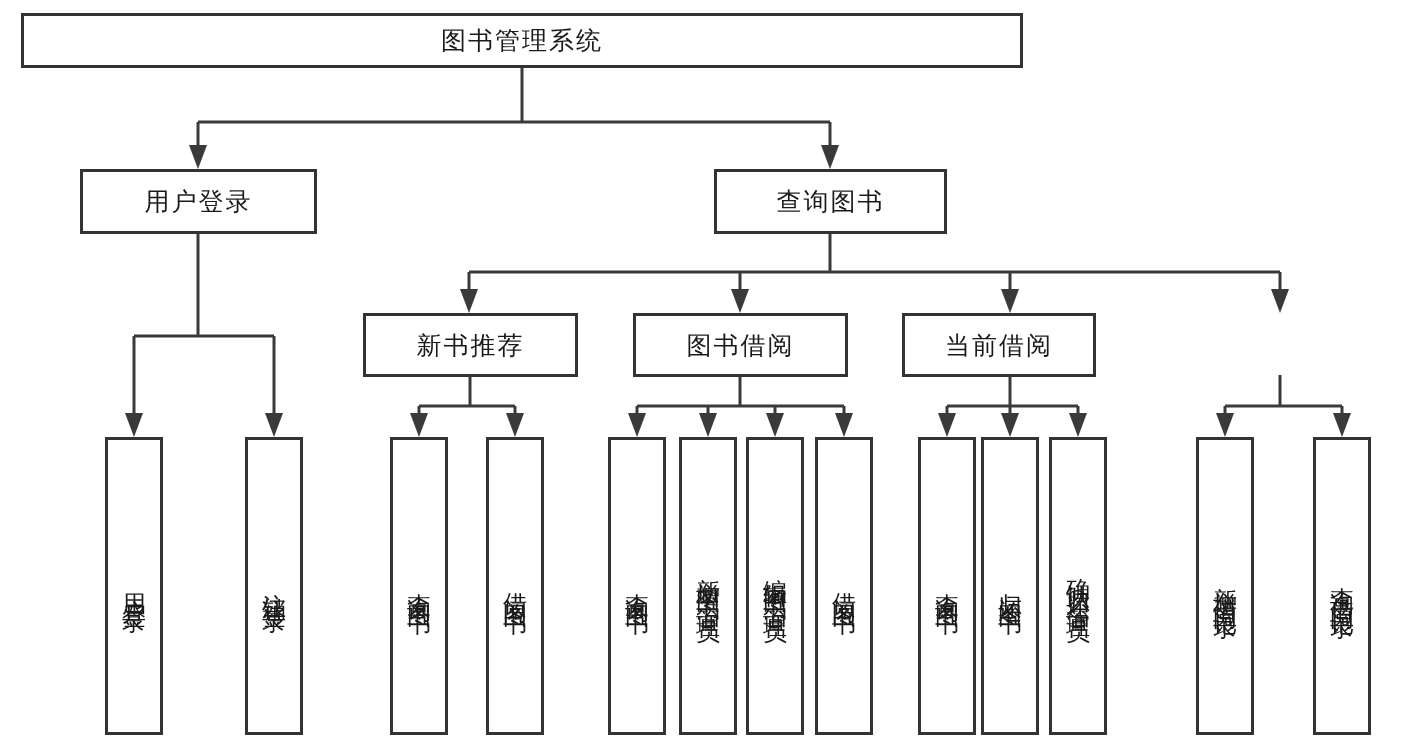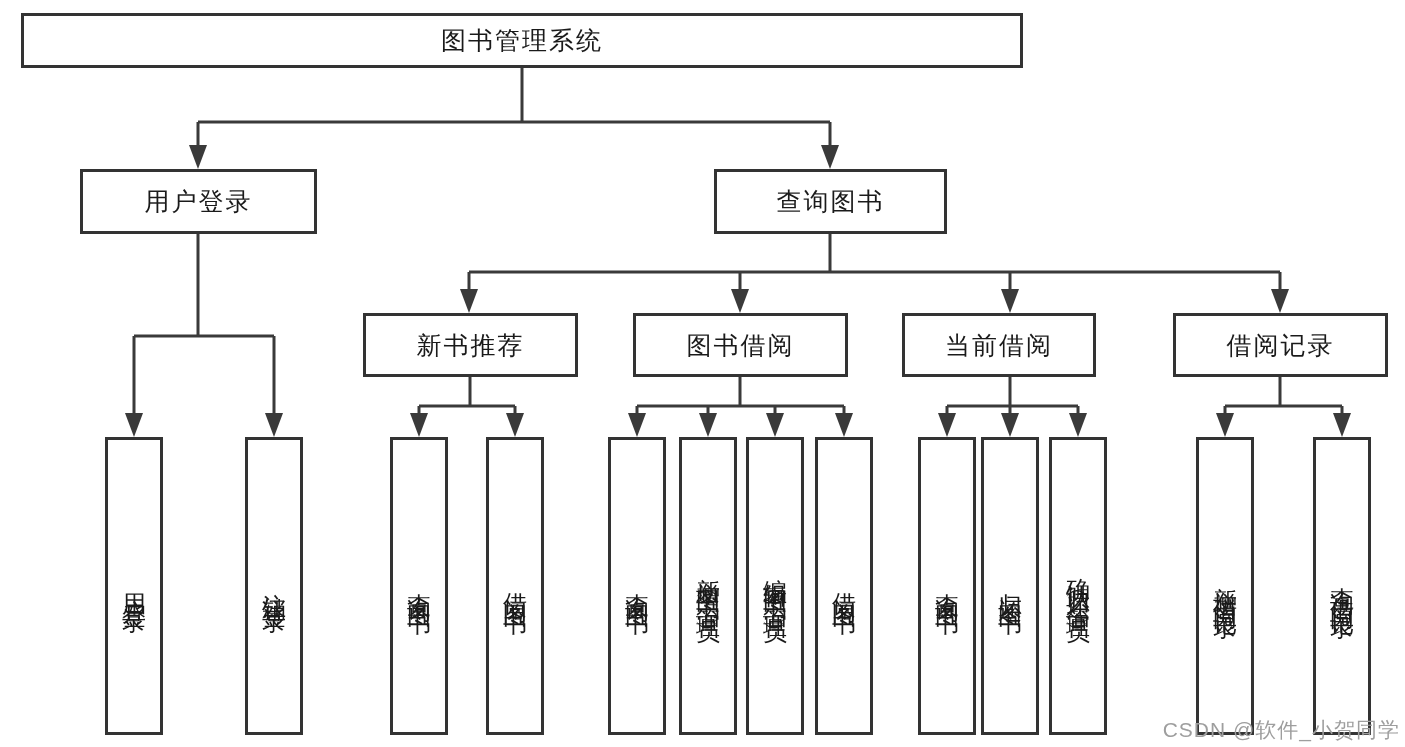--- a/index.html
+++ b/index.html
@@ -101,35 +101,33 @@
   </svg>
 
   <div class="box" style="left:21px; top:13px; width:1002px; height:55px;">图书管理系统</div>
 
   <div class="box" style="left:80px; top:169px; width:237px; height:65px;">用户登录</div>
   <div class="box" style="left:714px; top:169px; width:233px; height:65px;">查询图书</div>
 
   <div class="box" style="left:633px; top:313px; width:215px; height:64px;">图书借阅</div>
   <div class="box" style="left:363px; top:313px; width:215px; height:64px;">新书推荐</div>
   <div class="box" style="left:902px; top:313px; width:194px; height:64px;">当前借阅</div>
-  <div class="box" style="left:1173px; top:313px; width:215px; height:64px;">借阅记录</div>
 
   <div class="box leaf" style="left:105px; top:437px; width:58px; height:298px;">用户登录</div>
   <div class="box leaf" style="left:245px; top:437px; width:58px; height:298px;">注销登录</div>
 
   <div class="box leaf" style="left:390px; top:437px; width:58px; height:298px;">查询图书</div>
   <div class="box leaf" style="left:486px; top:437px; width:58px; height:298px;">借阅图书</div>
 
   <div class="box leaf" style="left:608px; top:437px; width:58px; height:298px;">查询图书</div>
   <div class="box leaf" style="left:679px; top:437px; width:58px; height:298px;">新增图书（管理员）</div>
   <div class="box leaf" style="left:746px; top:437px; width:58px; height:298px;">编辑图书（管理员）</div>
   <div class="box leaf" style="left:815px; top:437px; width:58px; height:298px;">借阅图书</div>
 
   <div class="box leaf" style="left:918px; top:437px; width:58px; height:298px;">查询图书</div>
   <div class="box leaf" style="left:981px; top:437px; width:58px; height:298px;">归还图书</div>
   <div class="box leaf" style="left:1049px; top:437px; width:58px; height:298px;">确认归还（管理员）</div>
 
   <div class="box leaf" style="left:1196px; top:437px; width:58px; height:298px;">新增借阅记录</div>
   <div class="box leaf" style="left:1313px; top:437px; width:58px; height:298px;">查询借阅记录</div>
 
-  <div id="watermark">CSDN @软件_小贺同学</div>
 
 </div>
 
 </body></html>

